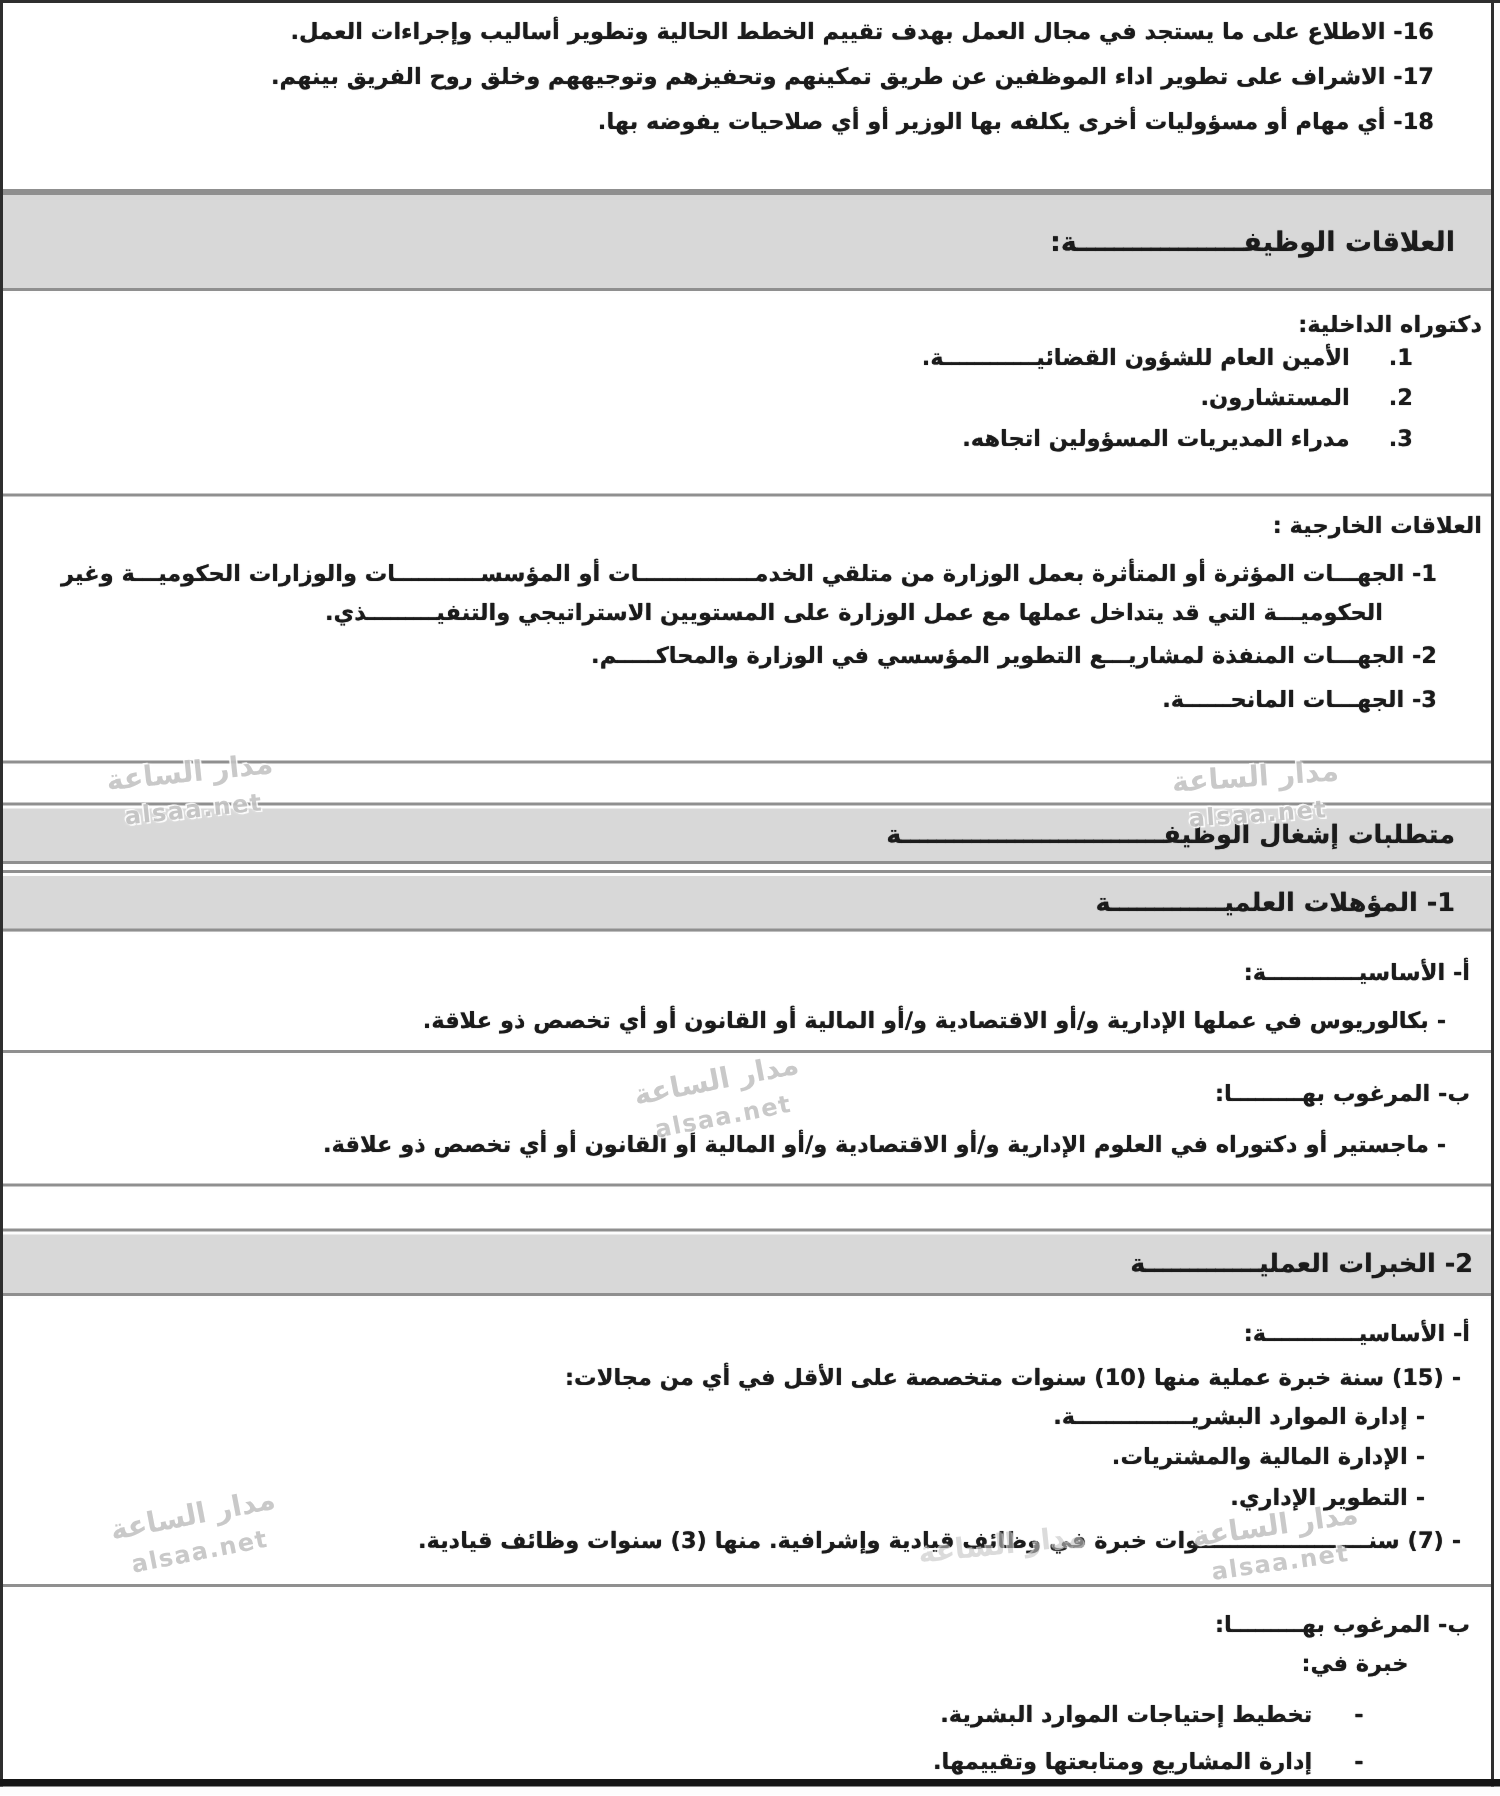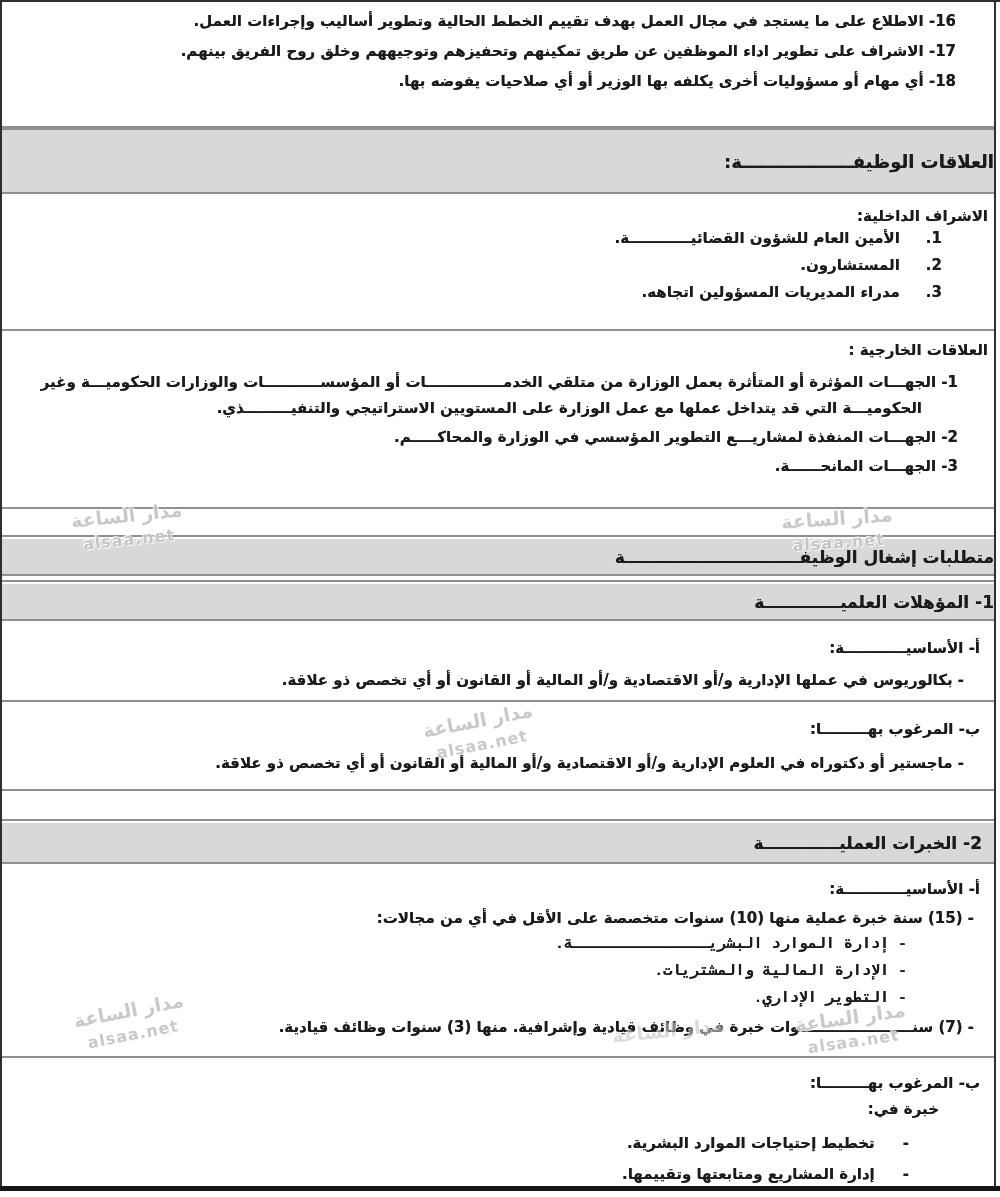--- a/index.html
+++ b/index.html
@@ -14,31 +14,31 @@
   .edge.top { left:0; top:0; width:1000px; height:2px; }
   .edge.left { left:0; top:0; width:2px; height:1191px; }
   .edge.right { left:994px; top:0; width:2px; height:1191px; }
   .edge.bottom { left:0; top:1186px; width:1000px; height:5px; background:#161616; }
 
   .section {
     position:absolute; left:2px; width:992px;
     border-bottom:2px solid #8f8f8f; background:#ffffff;
     font-size:15px; text-shadow:0 0 .6px rgba(20,20,20,.75);
   }
-  .graybar { background:#d8d8d8; display:flex; align-items:center; padding-right:0; font-size:17px; }
+  .graybar { background:#d8d8d8; display:flex; align-items:center; padding-right:24px; font-size:17px; }
 
   .duty-line { line-height:30px; white-space:nowrap; }
   #sec-duties { padding:4px 38px 0 8px; }
 
   .block-title { padding-right:6px; }
   .int-item { display:flex; gap:26px; padding-right:52px; line-height:27px; }
   .ext-item { padding-right:72px; text-indent:-36px; line-height:26px; margin-bottom:3px; }
   .sub-label { padding-right:14px; line-height:26px; }
   .bullet-inline { padding-right:30px; line-height:26px; }
-  .sub-bullet { padding-right:87px; line-height:27px;font-family:Liberation Mono, monospace; }
+  .sub-bullet { padding-right:44px; line-height:27px; }
   .num-bullet { padding-right:20px; line-height:26px; }
   .dash-bullet { display:flex; gap:28px; padding-right:85px; line-height:26px; }
 
   .wm {
     position:absolute; z-index:5; text-align:center; pointer-events:none;
     color:#c4c4c4; opacity:.9; line-height:1.35; font-size:19px;
     text-shadow:1px 1px 0 #ffffff, -1px -1px 0 #ffffff, 0 0 2px #ffffff;
   }
   .wm .net { display:block; font-size:16px; letter-spacing:1px; }
   .wm .ar  { display:block; }
@@ -59,21 +59,21 @@
     <div class="duty-line">18- أي مهام أو مسؤوليات أخرى يكلفه بها الوزير أو أي صلاحيات يفوضه بها.</div>
   </div>
 
   <div class="section" style="top:102px;height:26px;"></div>
 
   <div class="section graybar" style="top:130px;height:64px;font-size:18px;">
     <span>العلاقات الوظيفــــــــــــــــــة:</span>
   </div>
 
   <div class="section" style="top:196px;height:135px;padding-top:11px;">
-    <div class="block-title">الاشراف الداخلية:</div>
+    <div class="block-title">دكتوراه الداخلية:</div>
     <div class="int-item">
       <span>1.</span>
       <span>الأمين العام للشؤون القضائيــــــــــــة.</span>
     </div>
     <div class="int-item">
       <span>2.</span>
       <span>المستشارون.</span>
     </div>
     <div class="int-item">
       <span>3.</span>

